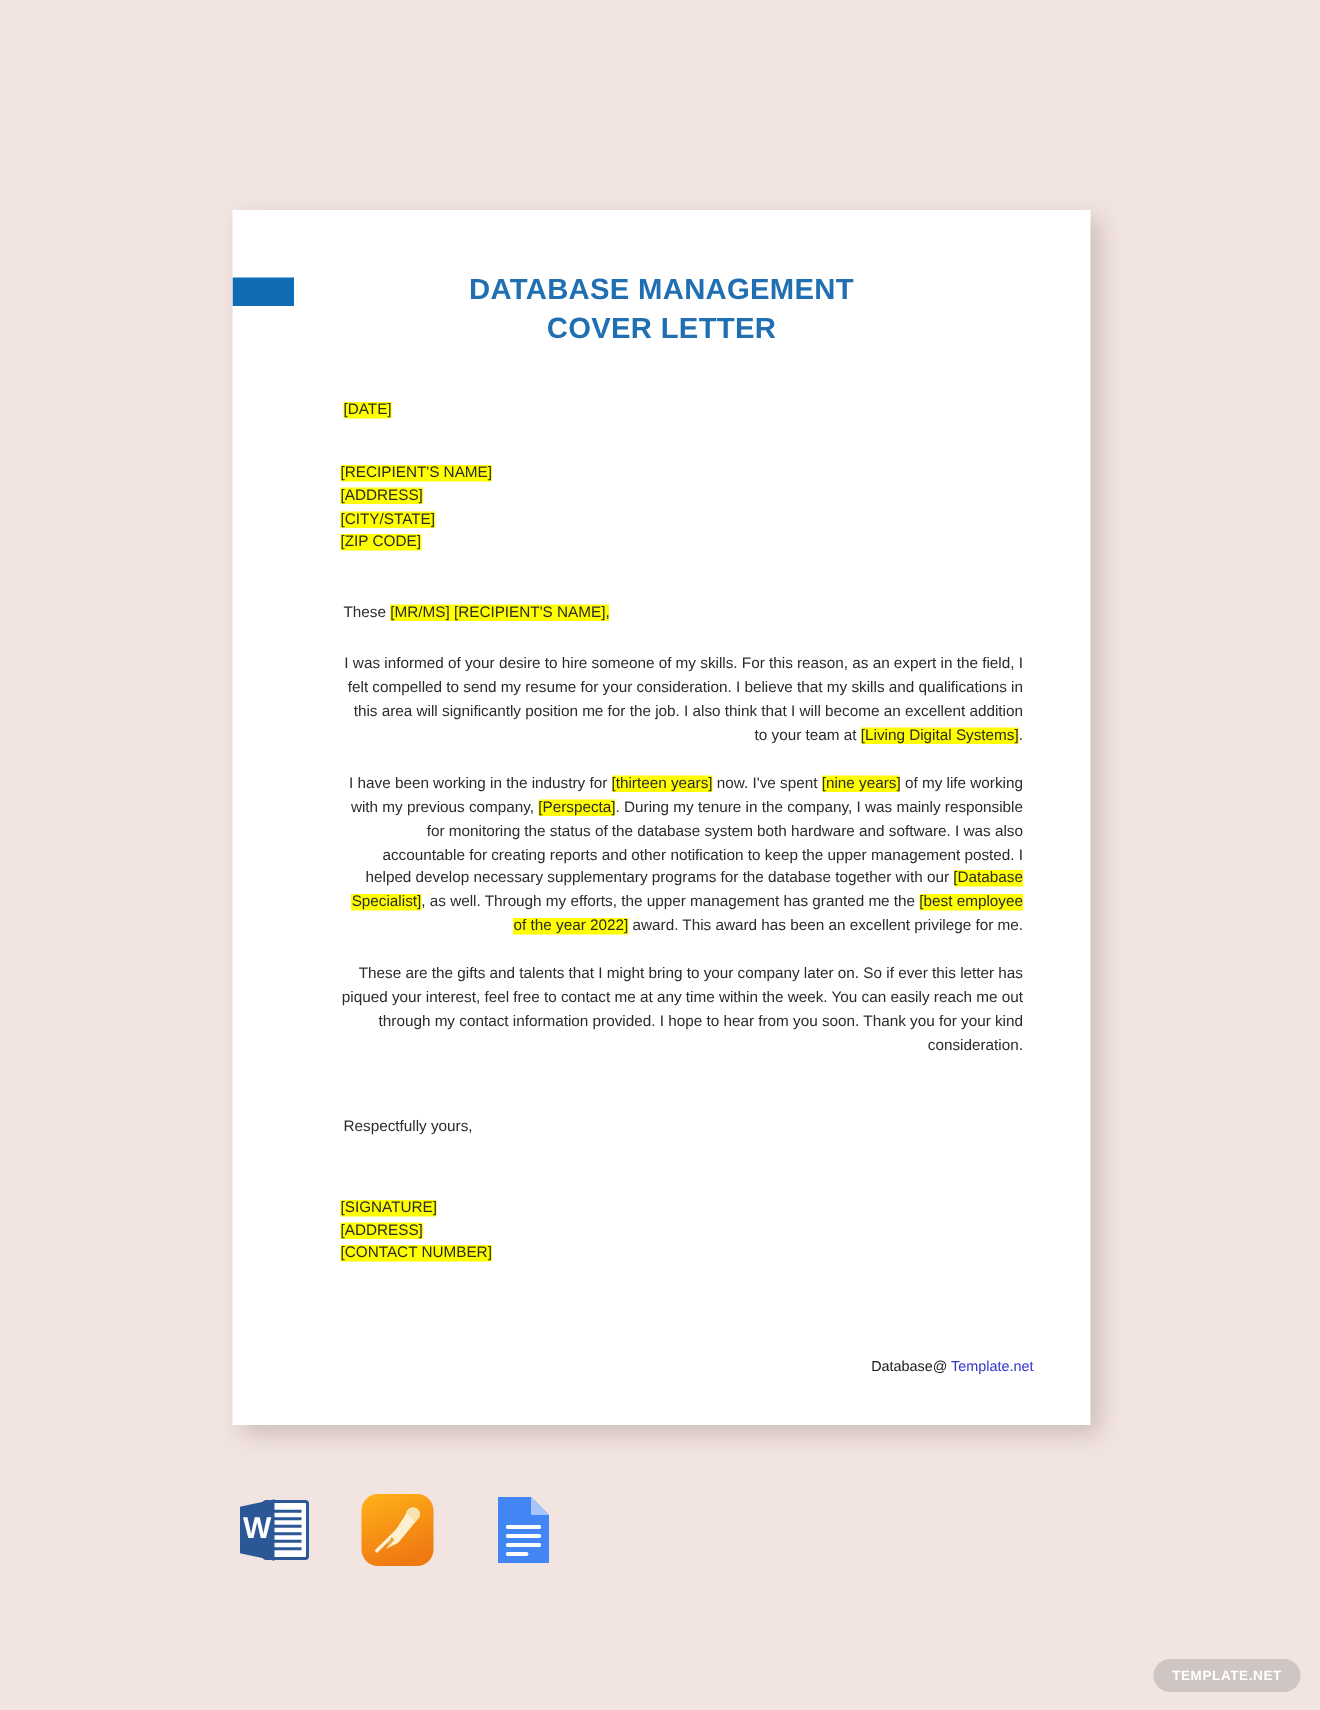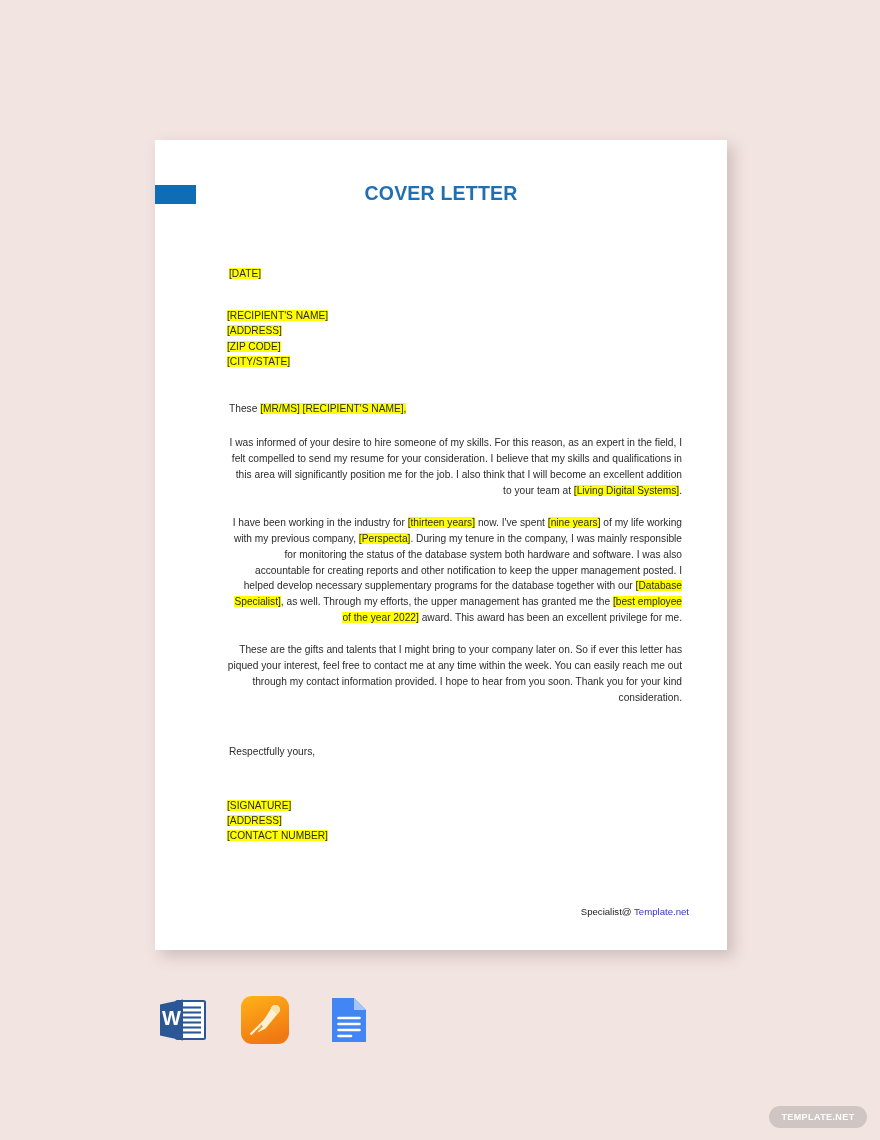--- a/index.html
+++ b/index.html
@@ -133,33 +133,34 @@
   }
 </style>
 </head>
 <body>
 
 <div class="page">
 
   <div class="accent-bar"></div>
 
   <div class="doc-title">
+    <span class="line1">DATABASE MANAGEMENT</span>
     <span class="line2">COVER LETTER</span>
   </div>
 
   <div class="letter-body">
 
     <div class="blk"><span class="hl">[DATE]</span></div>
 
     <div class="gap-md"></div>
 
     <div class="addr-line"><span class="hl">[RECIPIENT'S NAME]</span></div>
     <div class="addr-line"><span class="hl">[ADDRESS]</span></div>
+    <div class="addr-line"><span class="hl">[CITY/STATE]</span></div>
     <div class="addr-line"><span class="hl">[ZIP CODE]</span></div>
-    <div class="addr-line"><span class="hl">[CITY/STATE]</span></div>
 
     <div class="gap-lg"></div>
 
     <div class="blk"><span>These </span><span class="hl">[MR/MS] [RECIPIENT'S NAME],</span></div>
 
     <div class="gap-sm"></div>
 
     <p class="para"><span>I was informed of your desire to hire someone of my skills. For this reason, as an expert in the field, I felt compelled to send my resume for your consideration. I believe that my skills and qualifications in this area will significantly position me for the job. I also think that I will become an excellent addition to your team at </span><span class="hl">[Living Digital Systems]</span><span>.</span></p>
 
     <div class="gap-sm"></div>
@@ -175,21 +176,21 @@
     <div class="blk">Respectfully yours,</div>
 
     <div class="gap-xl"></div>
 
     <div class="addr-line"><span class="hl">[SIGNATURE]</span></div>
     <div class="addr-line"><span class="hl">[ADDRESS]</span></div>
     <div class="addr-line"><span class="hl">[CONTACT NUMBER]</span></div>
 
   </div>
 
-  <div class="copyright"><span>Specialist@ </span><span class="brand">Template.net</span></div>
+  <div class="copyright"><span>Database@ </span><span class="brand">Template.net</span></div>
 
 </div>
 
 <div class="icon-row">
 
   <span>
     <svg class="fmt-icon" viewBox="0 0 56 56">
       <rect x="21" y="9" width="29" height="38" rx="1.5" fill="#ffffff" stroke="#2b5797" stroke-width="2"></rect>
       <g stroke="#2b5797" stroke-width="2.1">
         <line x1="25" y1="15.5" x2="46" y2="15.5"></line>

